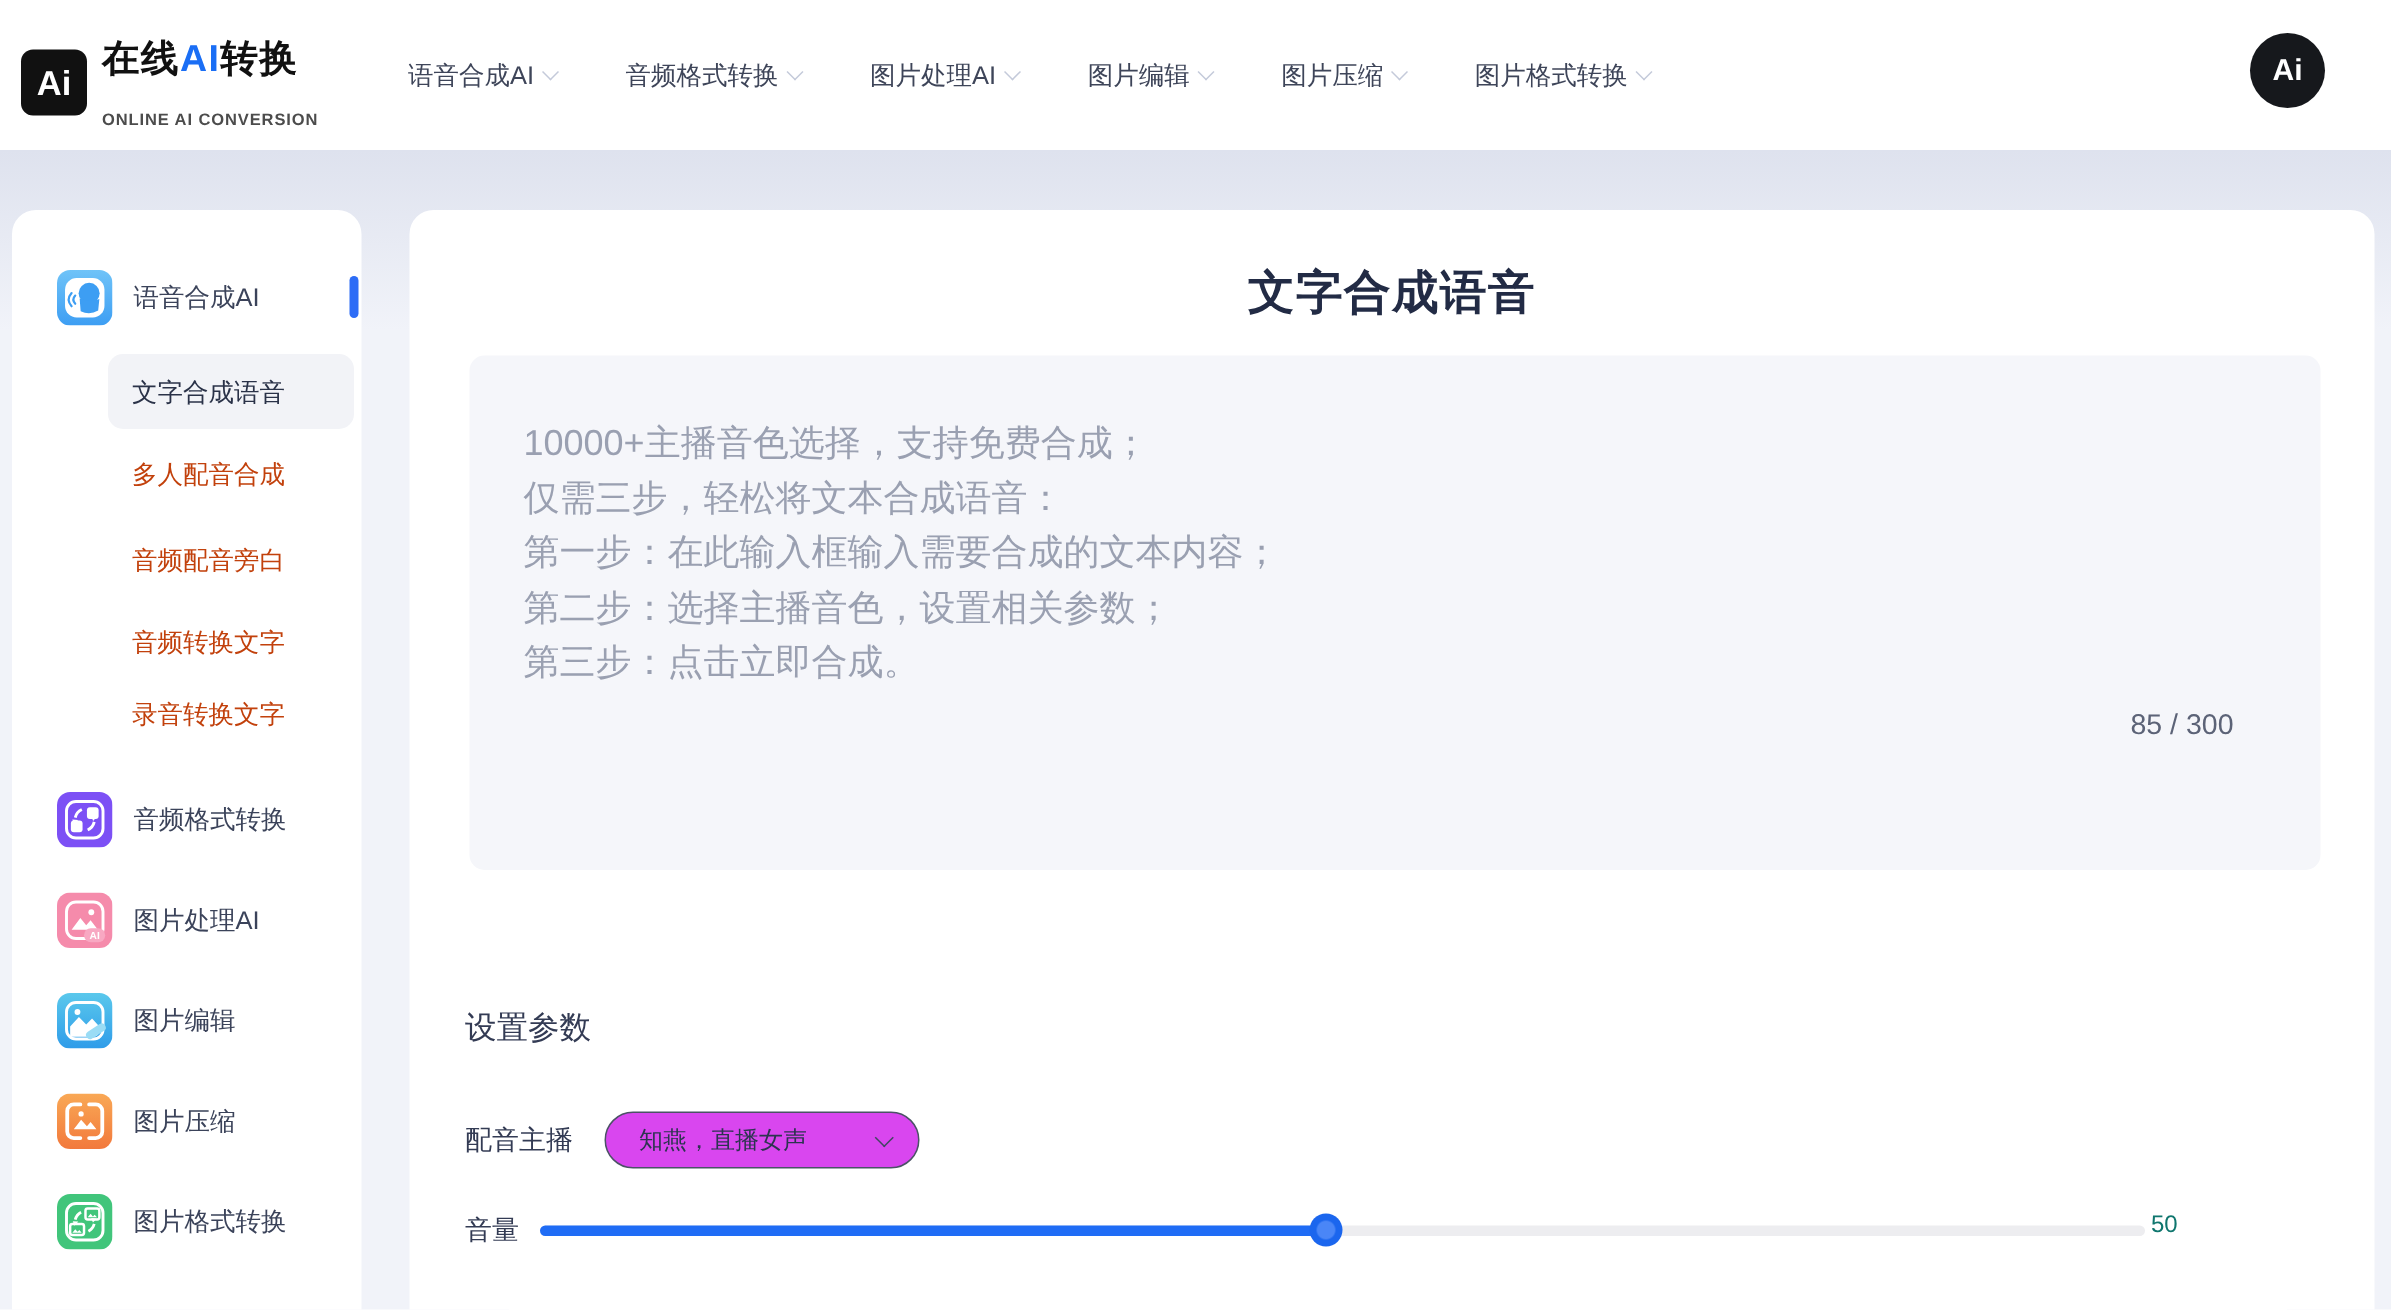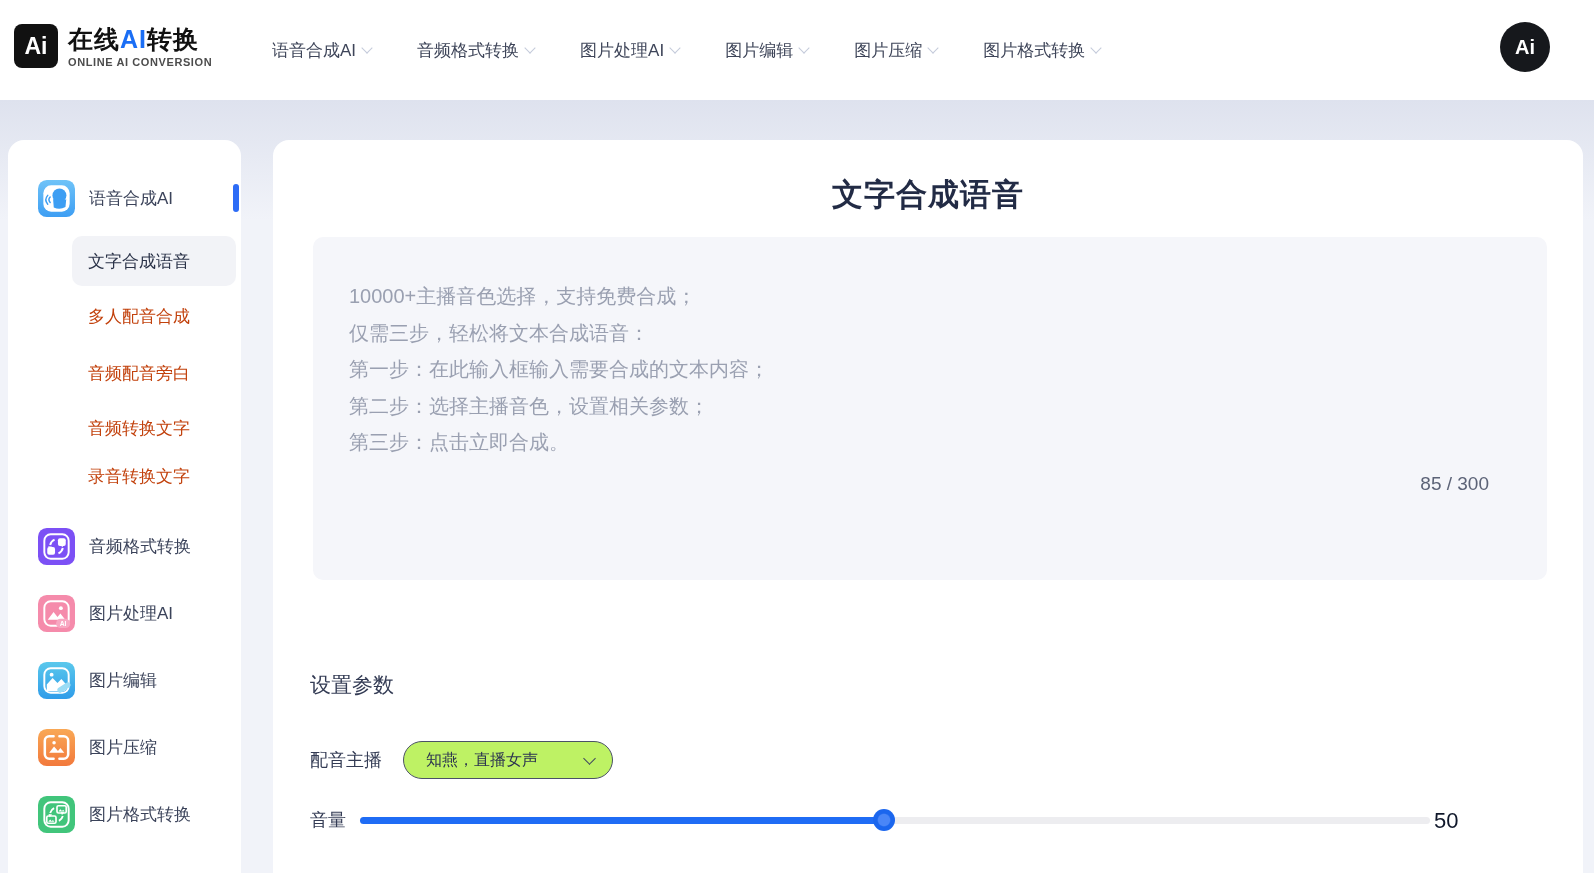--- a/index.html
+++ b/index.html
@@ -6,21 +6,21 @@
   html,body { width:1594px; height:873px; overflow:hidden; }
   body { position:relative; background:#f1f3f9; font-family:"Liberation Sans", sans-serif; color:#3b435a; }
 
   
   .header { position:absolute; top:0; left:0; width:100%; height:100px; background:#fff; z-index:5; }
   .logo { position:absolute; left:14px; top:24px; display:flex; align-items:center; gap:10px; }
   .logo-badge { width:44px; height:44px; background:#111; border-radius:8px; color:#fff;
     font-weight:bold; font-size:23px; display:flex; align-items:center; justify-content:center; }
   .logo-title { font-size:25px; font-weight:900; color:#111; letter-spacing:1px; line-height:30px; white-space:nowrap; }
   .logo-title .accent { color:#1a6ef5; }
-  .logo-sub { font-size:11px; font-weight:bold; color:#4c4c4c; letter-spacing:0.6px; margin-top:2px; }
+  .logo-sub { font-size:11px; font-weight:bold; color:#4c4c4c; letter-spacing:0.6px; margin-top:20px; }
   .nav { position:absolute; left:272px; top:0; height:100px; display:flex; align-items:center; gap:46px; }
   .nav-item { display:flex; align-items:center; gap:7px; font-size:17px; color:#3e4559; cursor:pointer; white-space:nowrap; }
   .chev { width:8px; height:8px; border-right:1.8px solid #c4cada; border-bottom:1.8px solid #c4cada;
     transform:rotate(45deg); margin-top:-5px; }
   .avatar { position:absolute; right:44px; top:22px; width:50px; height:50px; border-radius:50%;
     background:#16181c; color:#fff; font-weight:bold; font-size:20px; display:flex; align-items:center; justify-content:center; }
 
   
   .bg-grad { position:absolute; top:100px; left:0; width:100%; height:120px;
     background:linear-gradient(#dee2ee, #f1f3f9); }
@@ -35,37 +35,37 @@
     font-size:17px; color:#c2410c; cursor:pointer; white-space:nowrap; }
   .side-sub-pill { position:absolute; left:64px; width:164px; height:50px; background:#f2f3f7; border-radius:10px;
     display:flex; align-items:center; padding-left:16px; font-size:17px; color:#2a3248; cursor:pointer; white-space:nowrap; }
 
   
   .main { position:absolute; left:273px; top:140px; width:1310px; height:790px; background:#fff; border-radius:16px; }
   .main-title { position:absolute; top:34px; left:0; width:100%; text-align:center;
     font-size:31px; font-weight:bold; color:#222b45; letter-spacing:1px; }
   .textarea-box { position:absolute; left:40px; top:97px; width:1234px; height:343px; background:#f5f6fa;
     border-radius:10px; cursor:text; }
-  .ph-lines { position:absolute; left:36px; top:41px; font-size:20px; line-height:36.5px; color:#9aa0b1; }
+  .ph-lines { position:absolute; left:36px; top:41px; font-size:24px; line-height:36.5px; color:#9aa0b1; }
   .char-count { position:absolute; right:58px; top:236px; font-size:19px; color:#5c6377; }
   .note { position:absolute; left:40px; top:464px; font-size:17px; color:#8fa7ef; }
   .section-title { position:absolute; left:37px; top:531px; font-size:21px; color:#333b54; }
   .voice-row { position:absolute; left:0; top:600px; width:100%; height:40px; }
   .param-label { position:absolute; left:37px; top:8px; font-size:18px; color:#333b54; white-space:nowrap;text-align:center; }
   .voice-select { position:absolute; left:130px; top:1px; width:210px; height:38px; border:1px solid #4b5266;
-    border-radius:19px; background:#bef264; display:flex; align-items:center; padding:0 18px 0 22px; cursor:pointer; }
+    border-radius:19px; background:#d946ef; display:flex; align-items:center; padding:0 18px 0 22px; cursor:pointer; }
   .voice-value { font-size:16px; color:#2c3450; flex:1; white-space:nowrap; }
   .voice-select .chev { width:9px; height:9px; border-color:#3f475f; border-width:1.6px; margin-top:-3px; }
   .volume-row { position:absolute; left:0; top:660px; width:100%; height:40px; }
   .slider { position:absolute; left:87px; top:13px; width:1070px; height:14px; cursor:pointer; }
   .slider-track { position:absolute; left:0; top:4px; width:100%; height:7px; border-radius:4px; background:#ededf0; }
   .slider-fill { position:absolute; left:0; top:4px; width:49%; height:7px; border-radius:4px; background:#1f6cf5; }
   .slider-thumb { position:absolute; left:calc(49% - 11px); top:-4px; width:22px; height:22px; border-radius:50%;
     background:radial-gradient(circle at 50% 50%, #4a86f7 0 36%, #1b66ee 44%); cursor:grab; }
-  .volume-value { position:absolute; left:1161px; top:8px; font-size:22px; color:#0f172a; }
+  .volume-value { position:absolute; left:1161px; top:8px; font-size:16px; color:#0f766e; }
 </style>
 </head>
 <body>
 
 <div class="header">
   <div class="logo">
     <div class="logo-badge">Ai</div>
     <div>
       <div class="logo-title"><span>在线</span><span class="accent">AI</span><span>转换</span></div>
       <div class="logo-sub">ONLINE AI CONVERSION</div>

